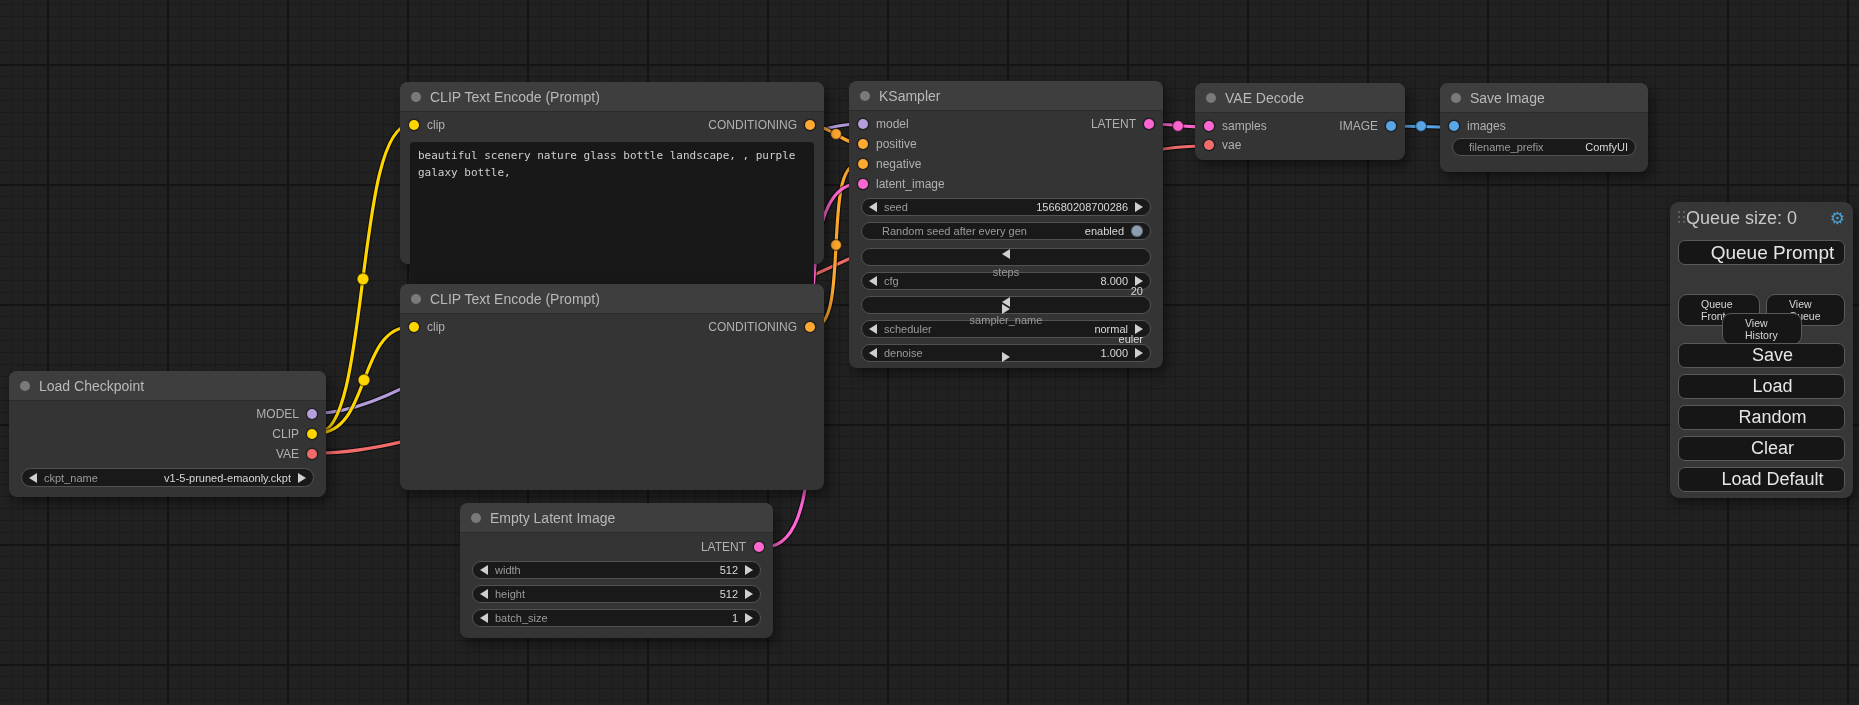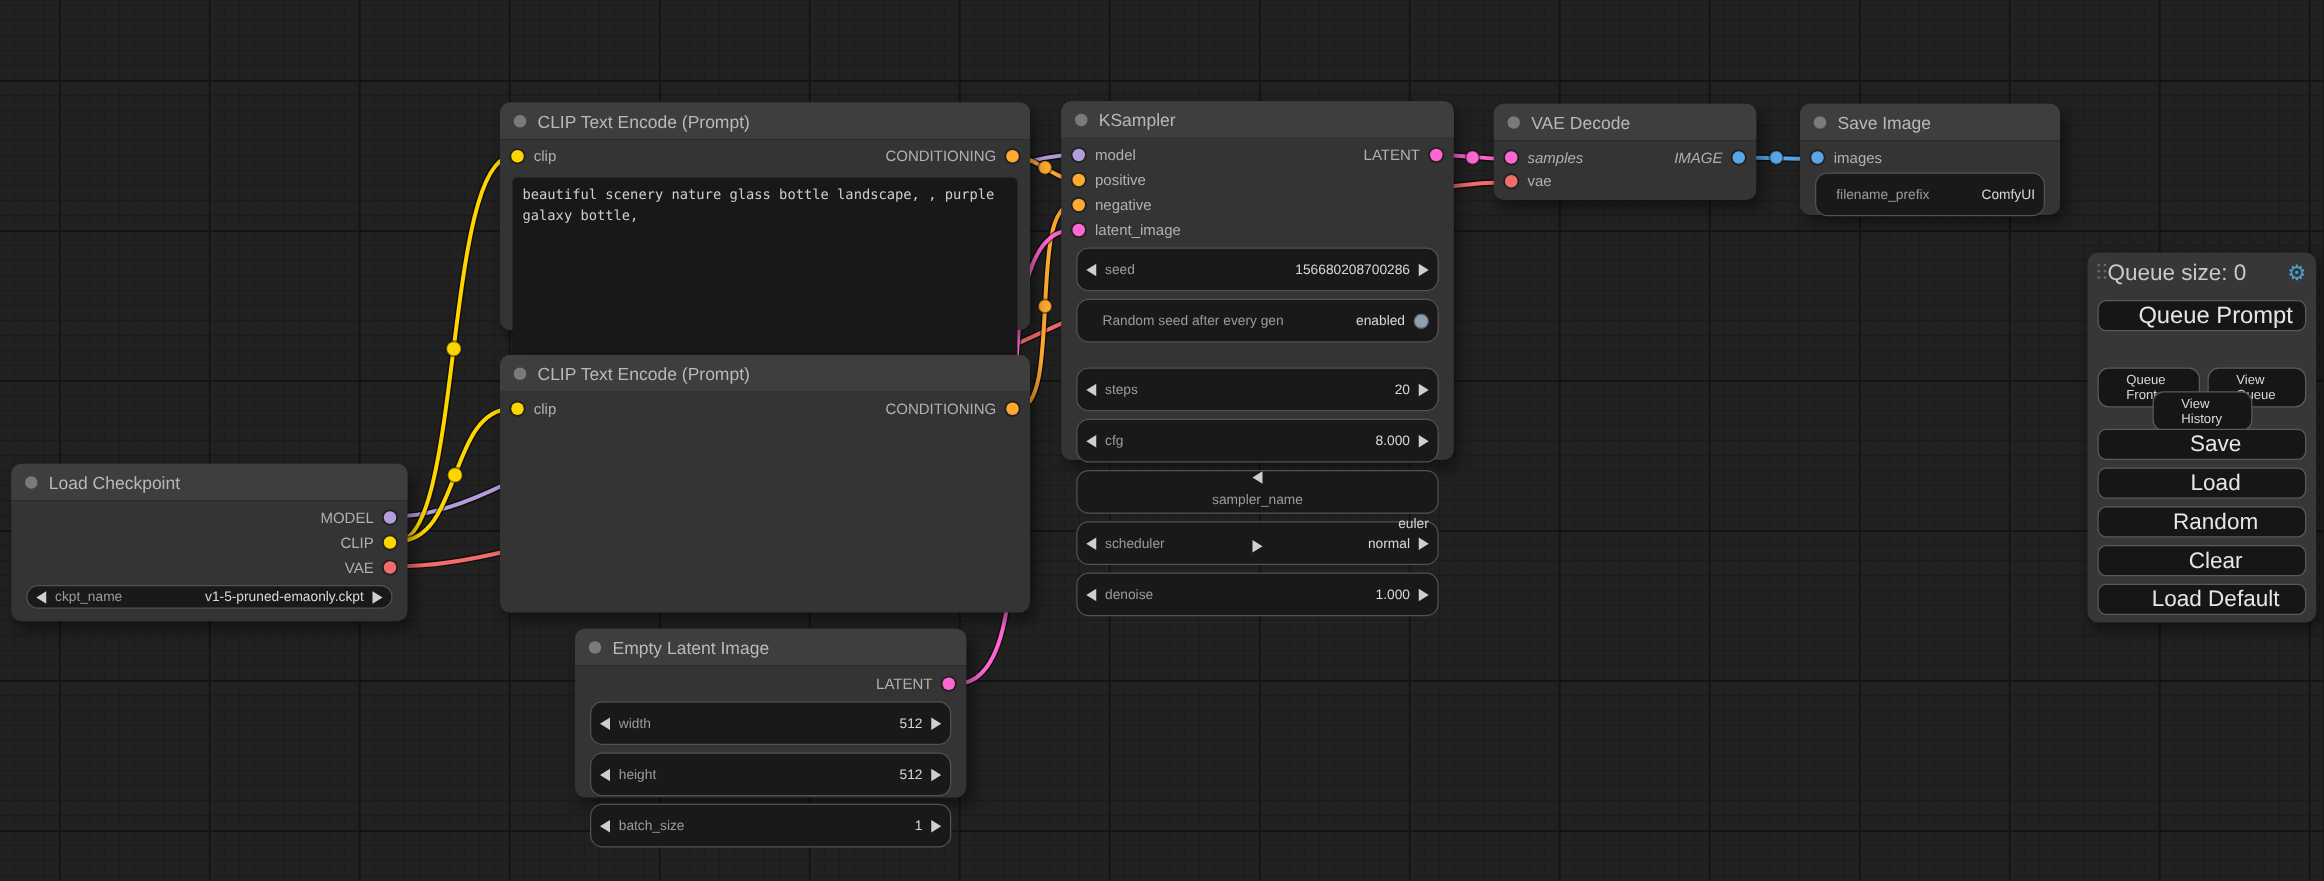--- a/index.html
+++ b/index.html
@@ -39,21 +39,21 @@
   .title-dot{width:10px;height:10px;border-radius:50%;background:#7a7a7a;flex:0 0 auto;}
   .slot-row{display:flex;align-items:center;height:20px;padding:0 9px;font-size:12px;color:#b0b0b0;}
   .slot-row .grow{flex:1;}
   .slot-dot{width:10px;height:10px;border-radius:50%;flex:0 0 auto;box-shadow:0 0 0 1.5px rgba(0,0,0,.35);} .out .slot-dot{margin-left:8px;}
   .d-model{background:var(--c-model);} .d-clip{background:var(--c-clip);}
   .d-vae{background:var(--c-vae);} .d-cond{background:var(--c-conditioning);}
   .d-latent{background:var(--c-latent);} .d-image{background:var(--c-image);}
 
   .widget{
     display:flex;align-items:center;background:#191919;border:1px solid #525252;
-    border-radius:10px;height:35px;box-sizing:border-box;padding:0 7px;gap:7px;
+    border-radius:10px;height:18px;box-sizing:border-box;padding:0 7px;gap:7px;
     font-size:11px;margin:0 12px;
   }
   .widget .wlabel{color:#9b9b9b;white-space:nowrap;}
   .widget .wvalue{color:#d8d8d8;margin-left:auto;white-space:nowrap;}
   .arr{width:0;height:0;flex:0 0 auto;cursor:pointer;}
   .arr.l{border-top:5px solid transparent;border-bottom:5px solid transparent;border-right:8px solid #cfcfcf;}
   .arr.r{border-top:5px solid transparent;border-bottom:5px solid transparent;border-left:8px solid #cfcfcf;}
   .toggle-dot{width:12px;height:12px;border-radius:50%;background:var(--c-toggle);flex:0 0 auto;box-shadow:inset 0 0 0 1px rgba(0,0,0,.3);}
 
   .prompt-text{
@@ -239,21 +239,21 @@
       <span class="arr l"></span>
       <span class="wlabel">seed</span>
       <span class="wvalue">156680208700286</span>
       <span class="arr r"></span>
     </div>
     <div class="widget" style="margin-top:6px;padding-left:20px;">
       <span class="wlabel">Random seed after every gen</span>
       <span class="wvalue">enabled</span>
       <span class="toggle-dot"></span>
     </div>
-    <div class="widget" style="margin-top:20px;">
+    <div class="widget" style="margin-top:8px;flex-direction:column;">
       <span class="arr l"></span>
       <span class="wlabel">steps</span>
       <span class="wvalue">20</span>
       <span class="arr r"></span>
     </div>
     <div class="widget" style="margin-top:6px;">
       <span class="arr l"></span>
       <span class="wlabel">cfg</span>
       <span class="wvalue">8.000</span>
       <span class="arr r"></span>
@@ -276,21 +276,21 @@
       <span class="wvalue">1.000</span>
       <span class="arr r"></span>
     </div>
   </div>
 
   <div class="node" style="left:1195px;top:83px;width:210px;height:77px;">
     <div class="node-title">
       <span class="title-dot"></span>
       <span>VAE Decode</span>
     </div>
-    <div class="slot-row" style="margin-top:3px;height:19px;font-style:italic;">
+    <div class="slot-row" style="margin-top:3px;height:19px;">
       <span class="slot-dot d-latent" style="margin-right:8px;"></span>
       <span>samples</span>
       <span class="grow"></span>
       <span>IMAGE</span>
       <span class="slot-dot d-image" style="margin-left:8px;"></span>
     </div>
     <div class="slot-row" style="height:19px;">
       <span class="slot-dot d-vae" style="margin-right:8px;"></span>
       <span>vae</span>
     </div>

